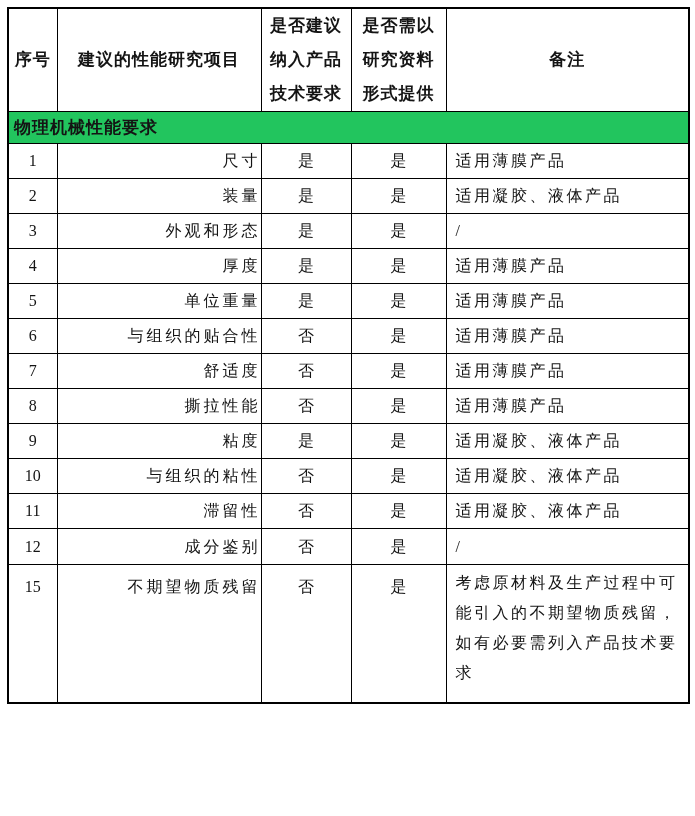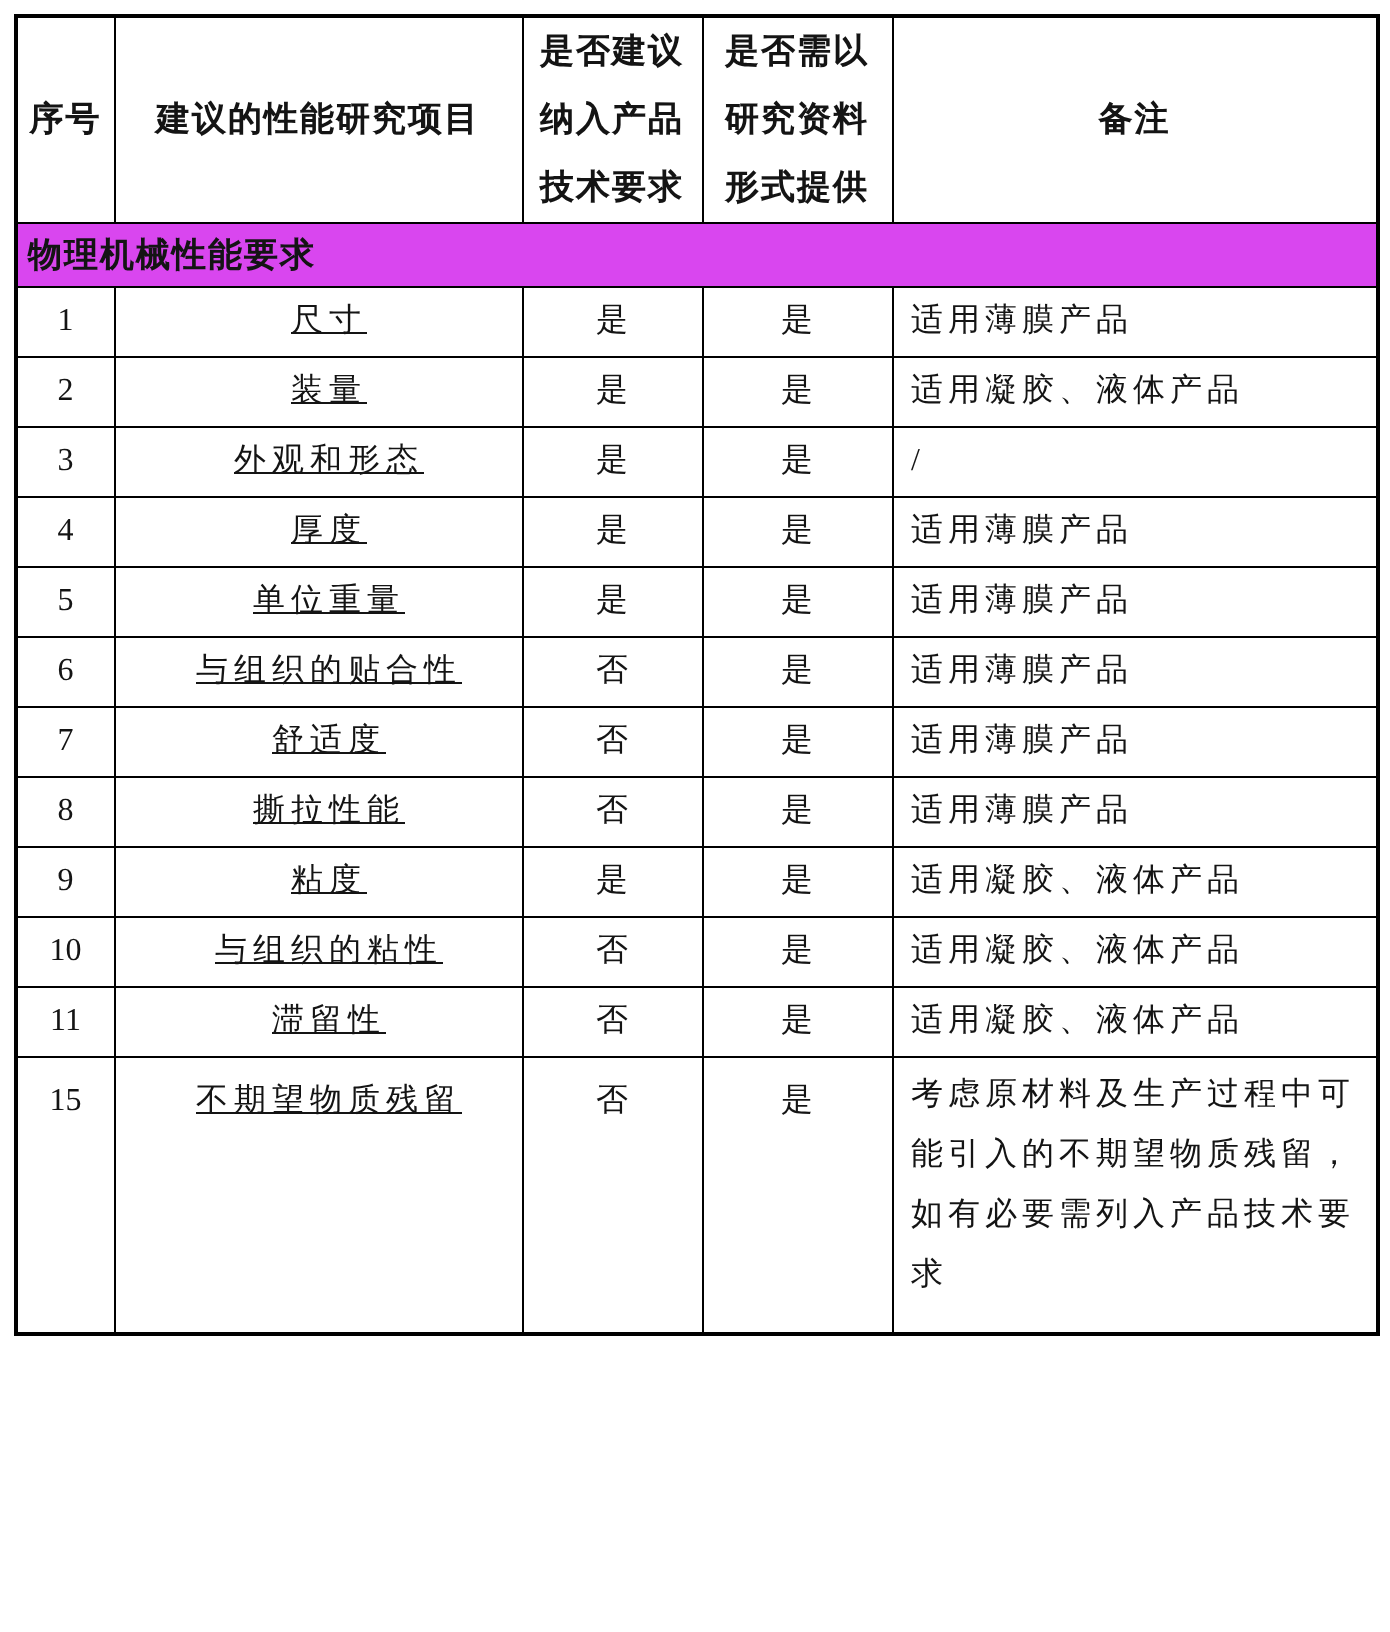--- a/index.html
+++ b/index.html
@@ -39,43 +39,42 @@
     text-align: center;
     vertical-align: middle;
     white-space: pre-line;
     line-height: 34px;
     font-size: 17px;
     letter-spacing: 1px;
     font-weight: 600;
   }
   tr.section-row td {
     height: 32px;
-    background: #d946ef;
+    background: #22c55e;
     font-weight: bold;
     font-size: 17px;
     text-align: left;
     padding-left: 5px;
     letter-spacing: 1px;
     vertical-align: middle;
   }
   tr.data-row td {
     height: 35px;
     vertical-align: middle;
     line-height: 20px;
   }
   tr.data-row.h36 td { height: 36px; }
   td.c-no {
     text-align: center;
     letter-spacing: 0;
   }
   td.c-item {
-    text-align: center;
+    text-align: right;
     padding-left: 11px;
     letter-spacing: 3px;
-    text-decoration: underline;
   }
   td.c-yn {
     text-align: center;
     letter-spacing: 0;
   }
   td.c-remark {
     text-align: left;
     padding-left: 9px;
     padding-right: 6px;
     letter-spacing: 2.5px;
@@ -193,20 +192,27 @@
     </tr>
     <tr class="data-row">
       <td class="c-no">11</td>
       <td class="c-item">滞留性</td>
       <td class="c-yn">否</td>
       <td class="c-yn">是</td>
       <td class="c-remark">适用凝胶、液体产品</td>
     </tr>
 
 
+    <tr class="data-row h36">
+      <td class="c-no">12</td>
+      <td class="c-item">成分鉴别</td>
+      <td class="c-yn">否</td>
+      <td class="c-yn">是</td>
+      <td class="c-remark">/</td>
+    </tr>
     <tr class="data-row row-tall">
       <td class="c-no">15</td>
       <td class="c-item">不期望物质残留</td>
       <td class="c-yn">否</td>
       <td class="c-yn">是</td>
       <td class="c-remark">考虑原材料及生产过程中可能引入的不期望物质残留，如有必要需列入产品技术要求</td>
     </tr>
   </tbody>
 </table>
 

